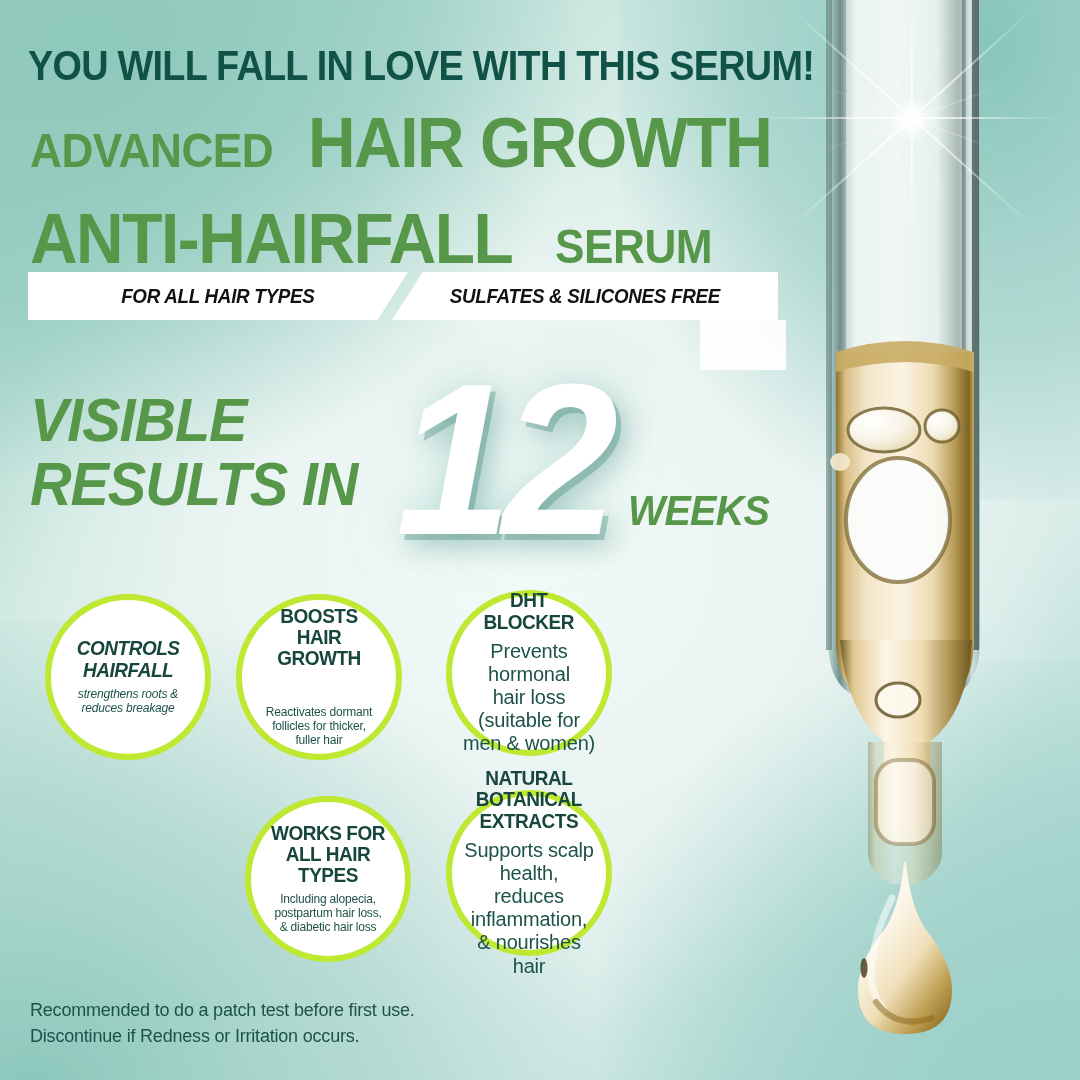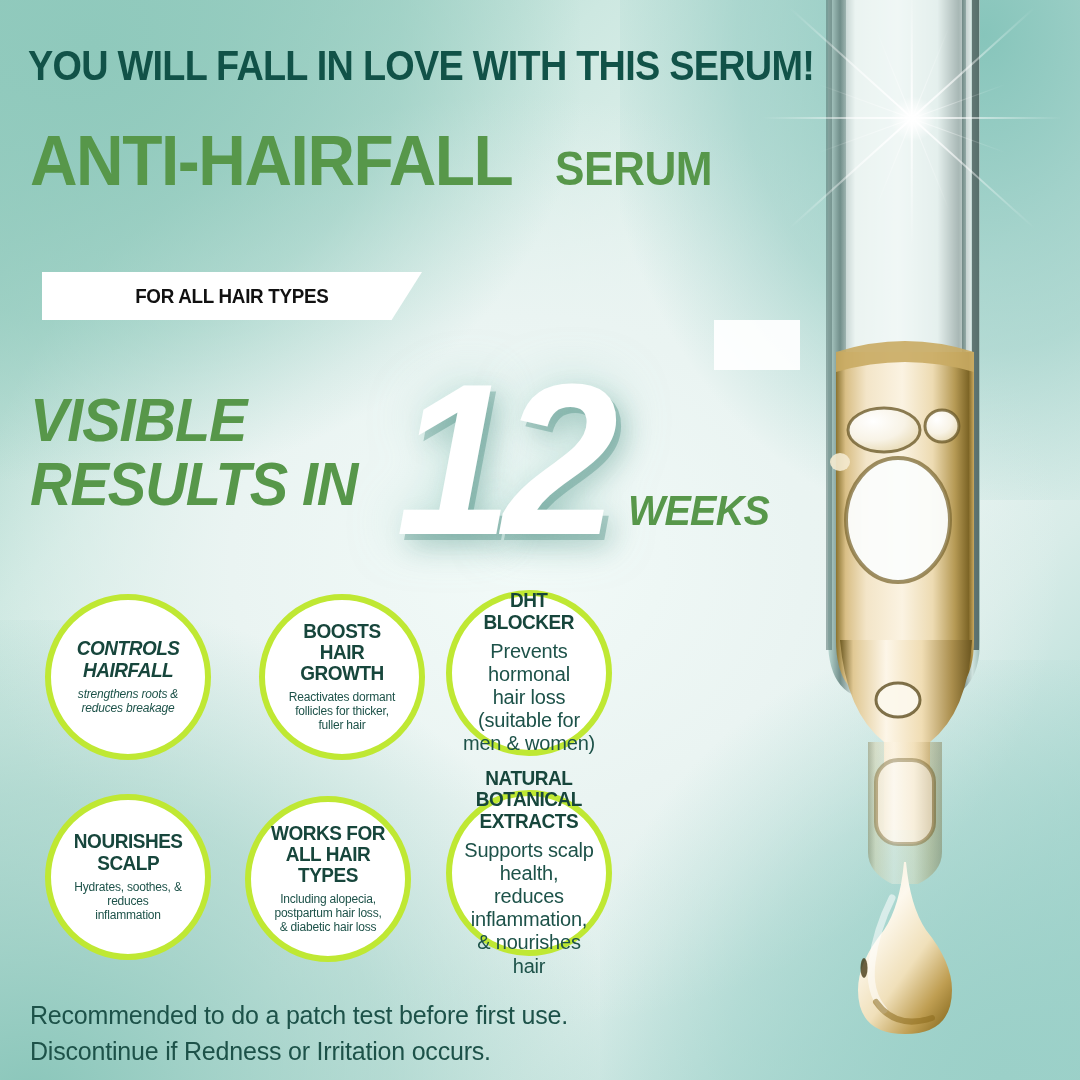--- a/index.html
+++ b/index.html
@@ -54,24 +54,24 @@
   .t-small{
     font-size:48px; font-weight:700; color:#57974a;
     letter-spacing:-0.5px; transform-origin:left bottom;
     display:inline-block; transform:scaleX(0.92);
   }
   .t-big{
     font-size:70px; font-weight:700; color:#57974a;
     letter-spacing:-1.5px; display:inline-block;
     transform:scaleX(0.94); transform-origin:left bottom;
   }
-  .title-line.l2{ margin-top:18px; }
-
-  
-  .ribbons{ position:absolute; left:14px; top:272px; width:820px; height:64px; }
+  .title-line.l2{ margin-top:26px; }
+
+  
+  .ribbons{ position:absolute; left:0; top:272px; width:820px; height:64px;font-style:italic; }
   .rib{
     position:absolute; top:0; height:48px;
     background:#ffffff;
     display:flex; align-items:center; justify-content:center;
   }
   .rib1{
     left:28px; width:380px;
     clip-path:polygon(0 0, 100% 0, 92% 100%, 0 100%);
   }
   .rib2{
@@ -133,33 +133,33 @@
     transform:scaleX(0.95); white-space:pre-line;
   }
   .c-desc{
     margin-top:7px;
     font-size:12px; font-weight:400; color:#1d5249;
     line-height:1.16; letter-spacing:-0.2px;
     white-space:pre-line;
   }
 
   .circle.p0{ left:45px;  top:10px;font-style:italic;  }
-  .circle.p1{ left:259px; top:10px;  }
+  .circle.p1{ left:236px; top:10px;justify-content:space-between;  }
   .circle.p2{ left:446px; top:6px;   }
   .circle.p3{ left:45px;  top:210px; }
   .circle.p4{ left:245px; top:212px; }
   .circle.p5{ left:446px; top:206px; }
 
   .circle.p1 .c-title, .circle.p4 .c-title{ font-size:20px; }
   .circle.p2 .c-desc, .circle.p5 .c-desc{ font-size:20px; }
 
   
   .footer{
     position:absolute; left:30px; top:998px;
-    font-size:25px; font-weight:400; color:#1d5249;
+    font-size:18px; font-weight:400; color:#1d5249;
     line-height:1.42; letter-spacing:-0.2px;
     white-space:pre-line;
   }
 
   
   .dropper{
     position:absolute; right:0; top:0; width:300px; height:1080px;
     pointer-events:none;
   }
   .sparkle{
@@ -285,29 +285,35 @@
       <div class="sp-ray" style="width:200px;height:1px;left:-100px;top:-0.5px;transform:rotate(-20deg);opacity:.6"></div>
       <div class="sp-ray" style="width:200px;height:1px;left:-100px;top:-0.5px;transform:rotate(68deg);opacity:.6"></div>
       <div class="sp-ray" style="width:200px;height:1px;left:-100px;top:-0.5px;transform:rotate(-68deg);opacity:.6"></div>
       <div class="sp-core"></div>
     </div>
   </div>
 
   <div class="kicker">YOU WILL FALL IN LOVE WITH THIS SERUM!</div>
 
   <div class="title-block">
+    <div class="title-line l1">
+      <span class="t-small">ADVANCED</span><span style="display:inline-block;width:14px"></span><span class="t-big">HAIR GROWTH</span>
+    </div>
     <div class="title-line l2">
       <span class="t-big">ANTI-HAIRFALL</span><span style="display:inline-block;width:12px"></span><span class="t-small">SERUM</span>
     </div>
   </div>
 
   <div class="ribbons">
     <div class="rib2-tail"></div>
     <div class="rib rib1">
       <span class="rib-txt">FOR ALL HAIR TYPES</span>
+    </div>
+    <div class="rib rib2">
+      <span class="rib-txt">SULFATES &amp; SILICONES FREE</span>
     </div>
   </div>
 
   <div class="results">
     <div class="res-words" style="white-space:pre-line">VISIBLE
 RESULTS IN</div>
     <div class="big-num">12</div>
     <div class="weeks">WEEKS</div>
   </div>
 
@@ -329,27 +335,20 @@
     </div>
 
     <div class="circle p2">
       <div class="c-title">DHT
 BLOCKER</div>
       <div class="c-desc">Prevents hormonal
 hair loss (suitable for
 men &amp; women)</div>
     </div>
 
-    <div class="circle p3">
-      <div class="c-title">NOURISHES
-SCALP</div>
-      <div class="c-desc">Hydrates, soothes, &amp;
-reduces
-inflammation</div>
-    </div>
 
     <div class="circle p5">
       <div class="c-title">NATURAL
 BOTANICAL
 EXTRACTS</div>
       <div class="c-desc">Supports scalp health,
 reduces inflammation,
 &amp; nourishes hair</div>
     </div>
 

